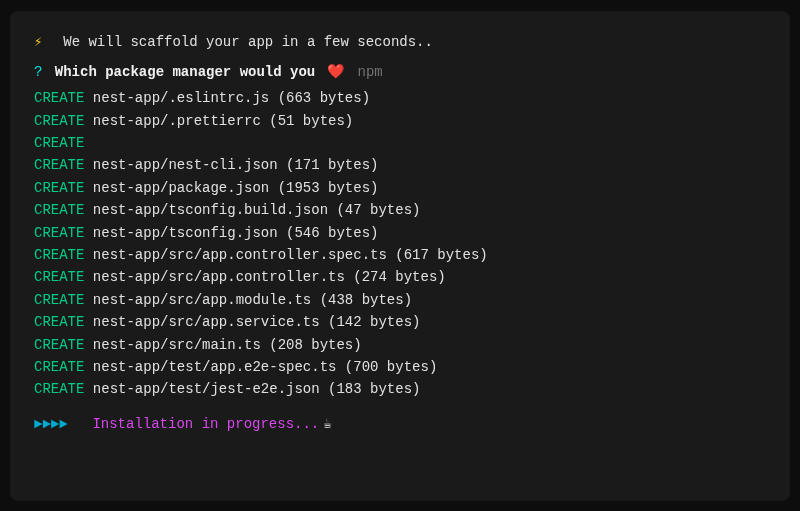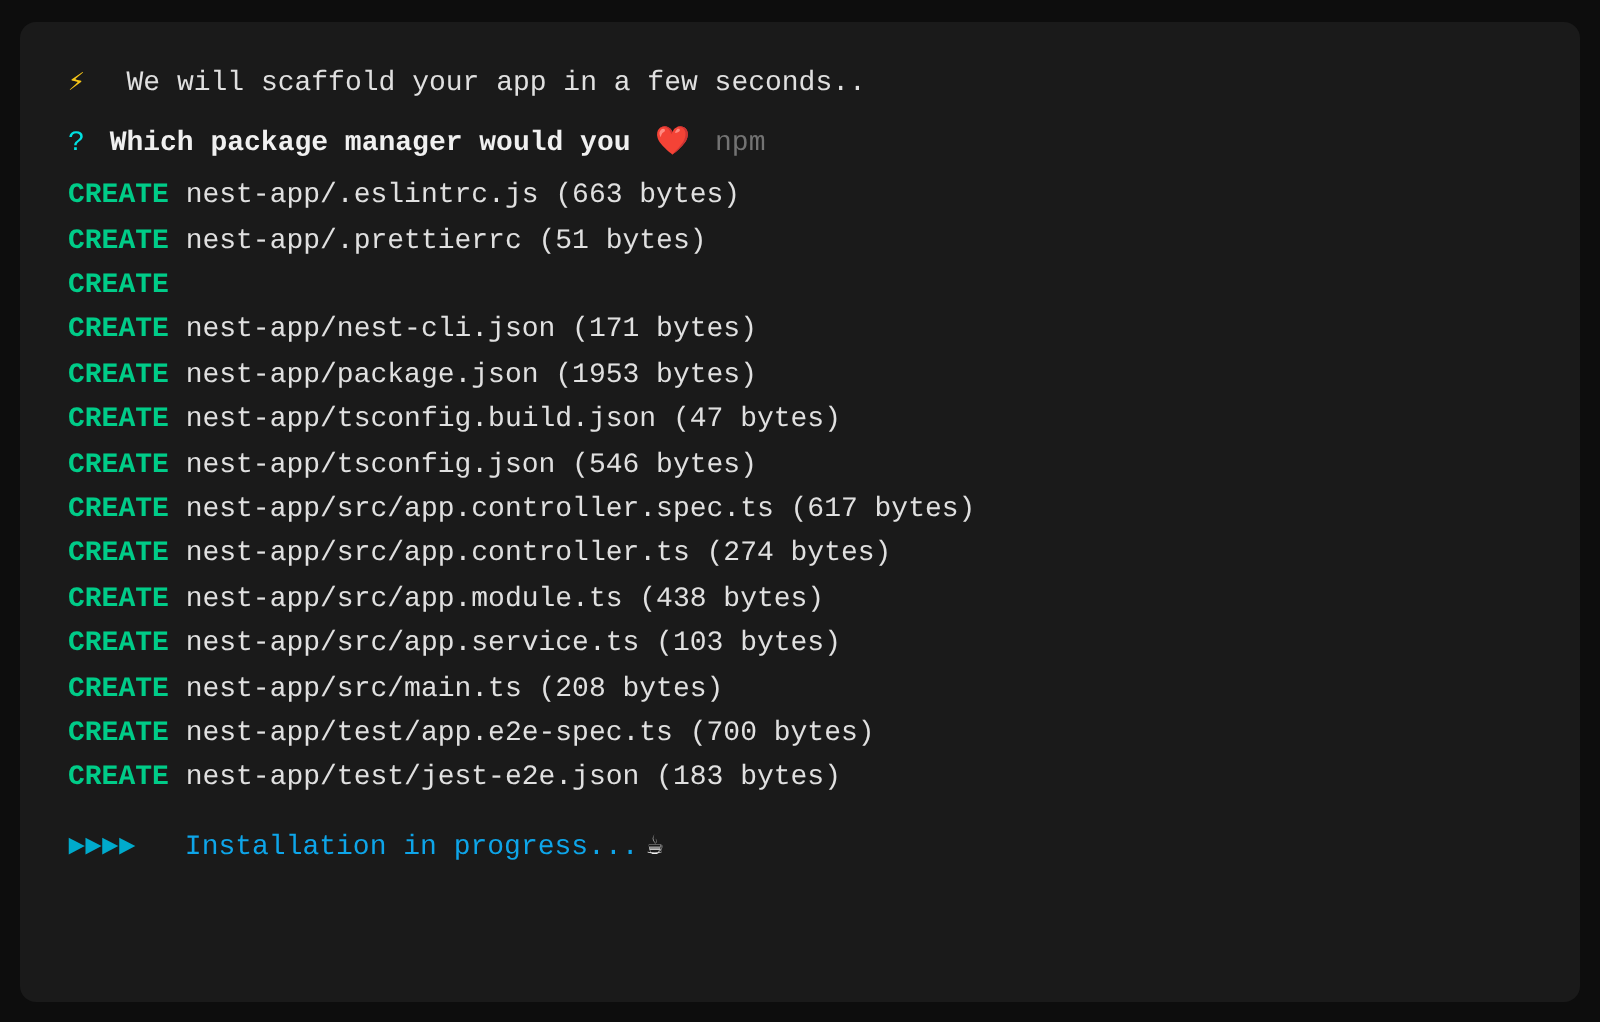--- a/index.html
+++ b/index.html
@@ -63,38 +63,38 @@
       margin: 0 4px;
     }
 
     .npm-text {
       color: #737373;
       font-weight: normal;
     }
 
     .create-keyword {
       color: #00cc88;
-      font-weight: bold;
+      font-weight: normal;
     }
 
     .file-text {
       color: #e0e0e0;
     }
 
     .progress-line {
       margin-top: 12px;
     }
 
     .arrows {
       color: #00aacc;
       margin-right: 8px;
     }
 
     .progress-text {
-      color: #0ea5e9;
+      color: #d946ef;
     }
 
     .coffee-icon {
       margin-left: 4px;
     }
   </style>
 </head>
 <body>
 
 <div class="terminal">
@@ -115,21 +115,21 @@
       <div class="line"><span class="create-keyword">CREATE</span><span class="file-text"> nest-app/.eslintrc.js (663 bytes)</span></div>
       <div class="line"><span class="create-keyword">CREATE</span><span class="file-text"> nest-app/.prettierrc (51 bytes)</span></div>
       <div class="line"><span class="create-keyword">CREATE</span></div>
       <div class="line"><span class="create-keyword">CREATE</span><span class="file-text"> nest-app/nest-cli.json (171 bytes)</span></div>
       <div class="line"><span class="create-keyword">CREATE</span><span class="file-text"> nest-app/package.json (1953 bytes)</span></div>
       <div class="line"><span class="create-keyword">CREATE</span><span class="file-text"> nest-app/tsconfig.build.json (47 bytes)</span></div>
       <div class="line"><span class="create-keyword">CREATE</span><span class="file-text"> nest-app/tsconfig.json (546 bytes)</span></div>
       <div class="line"><span class="create-keyword">CREATE</span><span class="file-text"> nest-app/src/app.controller.spec.ts (617 bytes)</span></div>
       <div class="line"><span class="create-keyword">CREATE</span><span class="file-text"> nest-app/src/app.controller.ts (274 bytes)</span></div>
       <div class="line"><span class="create-keyword">CREATE</span><span class="file-text"> nest-app/src/app.module.ts (438 bytes)</span></div>
-      <div class="line"><span class="create-keyword">CREATE</span><span class="file-text"> nest-app/src/app.service.ts (103 bytes)</span></div>
+      <div class="line"><span class="create-keyword">CREATE</span><span class="file-text"> nest-app/src/app.service.ts (142 bytes)</span></div>
       <div class="line"><span class="create-keyword">CREATE</span><span class="file-text"> nest-app/src/main.ts (208 bytes)</span></div>
       <div class="line"><span class="create-keyword">CREATE</span><span class="file-text"> nest-app/test/app.e2e-spec.ts (700 bytes)</span></div>
       <div class="line"><span class="create-keyword">CREATE</span><span class="file-text"> nest-app/test/jest-e2e.json (183 bytes)</span></div>
     </div>
 
   <div class="line progress-line">
     <span class="arrows">►►►►</span>
     <span class="progress-text">  Installation in progress...</span>
     <span class="coffee-icon">☕</span>
   </div>

